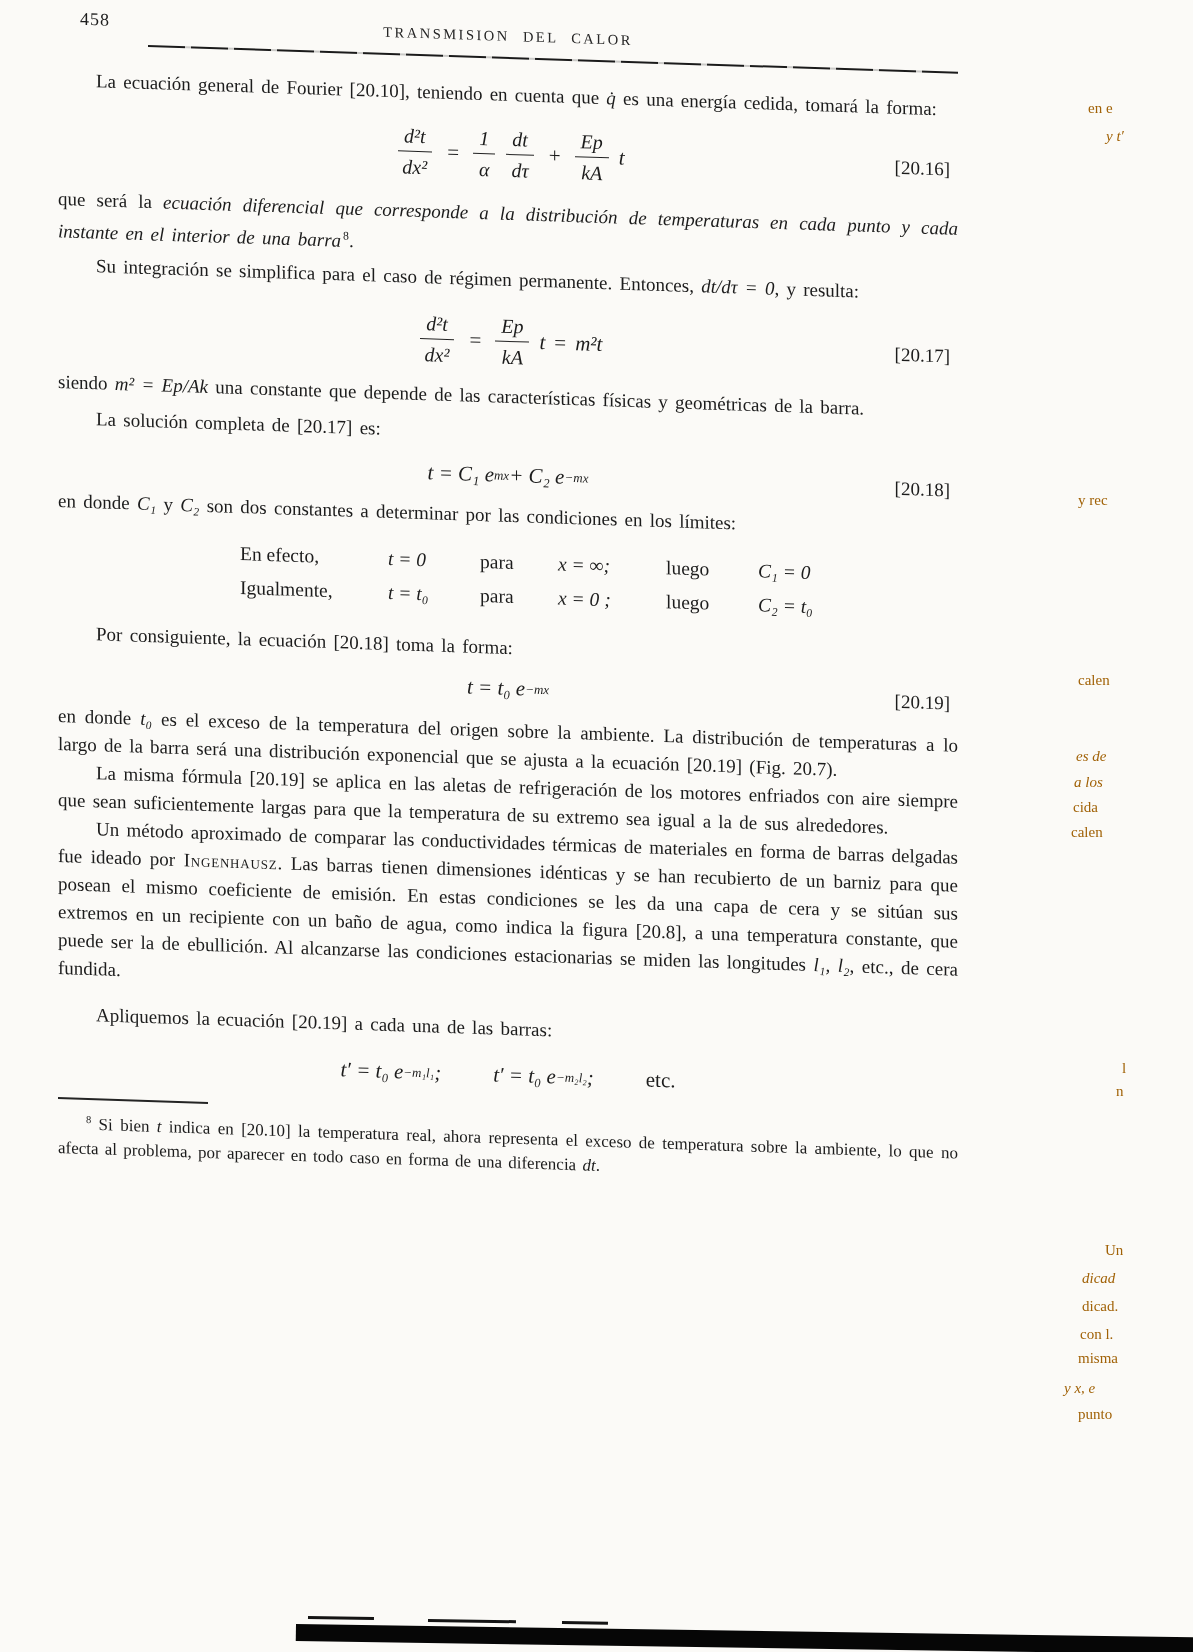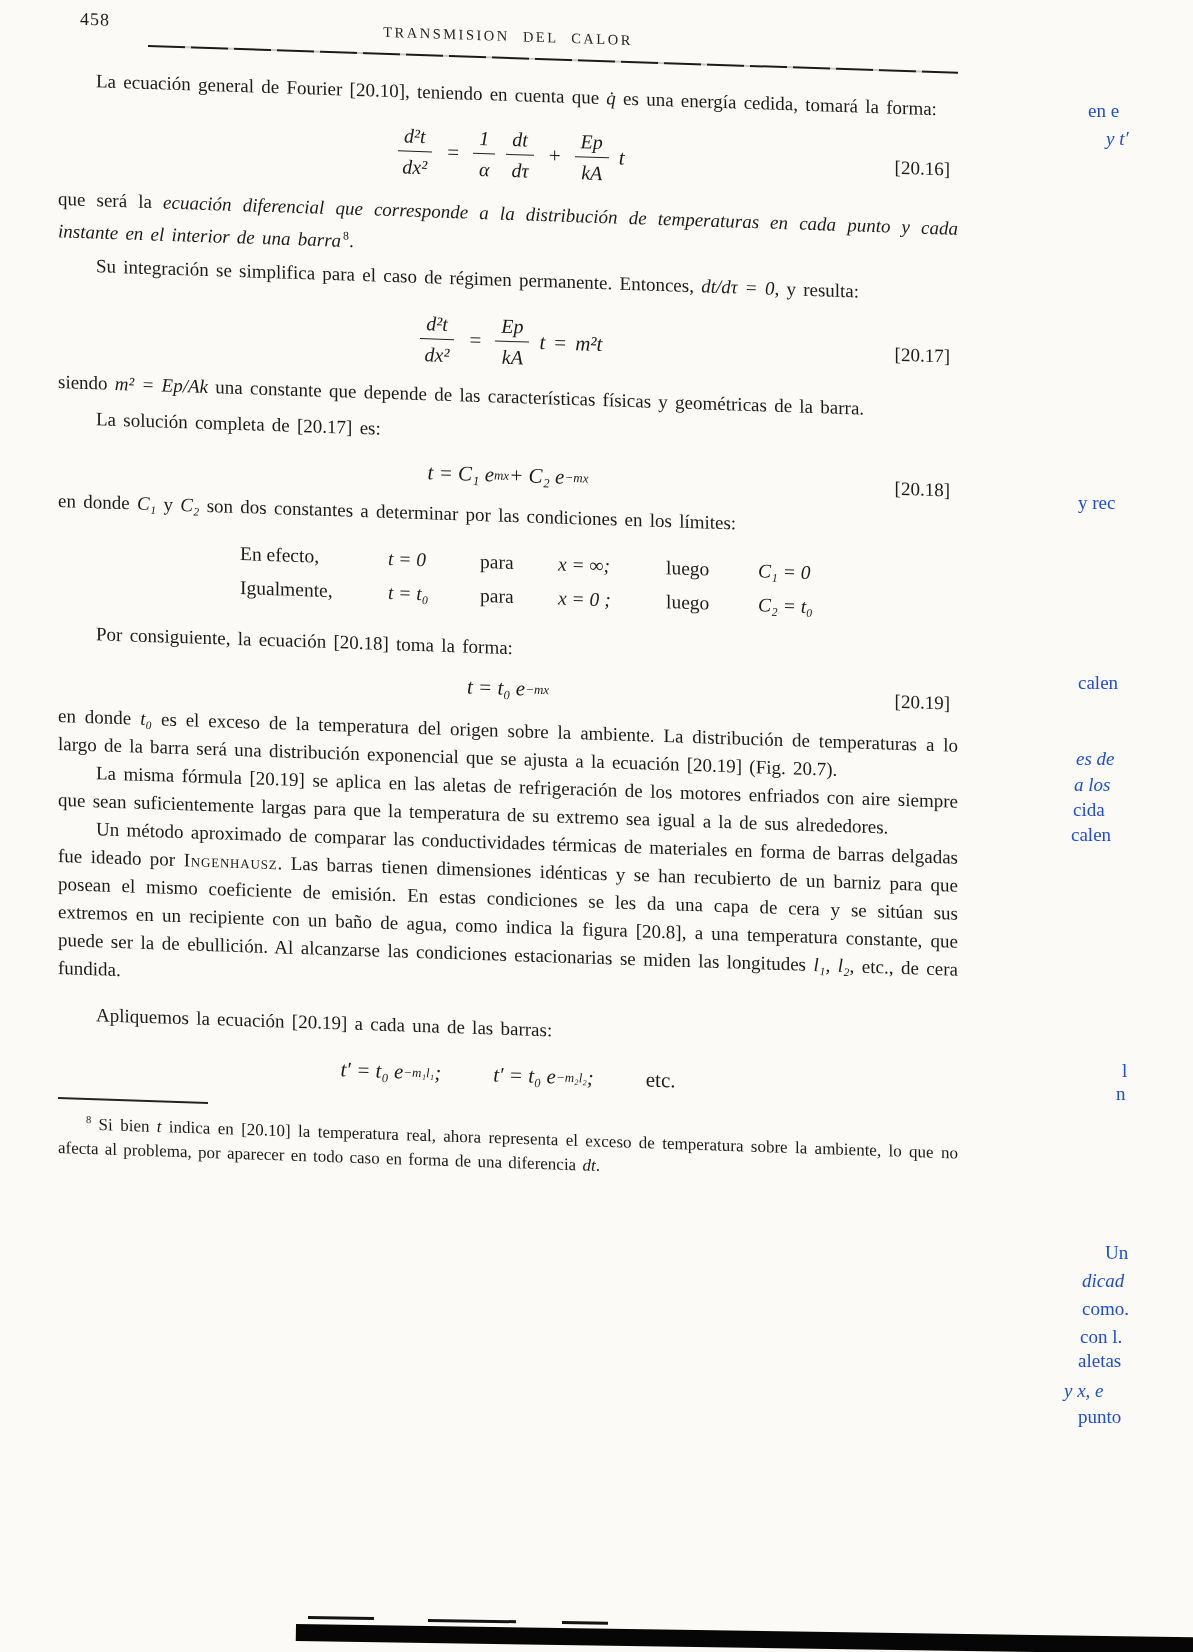--- a/index.html
+++ b/index.html
@@ -47,21 +47,21 @@
   .mt18{margin-top:18px}.mt20{margin-top:20px}.mt22{margin-top:22px}
 
   .cond-table { margin-left:182px; margin-top:16px; font-size:19.5px; line-height:34px; }
   .cond-row { display:grid; grid-template-columns:148px 92px 78px 108px 92px auto; }
 
   .eq-gap { display:inline-block; width:52px; }
   .fn-rule { width:150px; height:2px; background:#242424; margin-top:24px; }
   .footnote { font-size:17px; line-height:24.5px; margin-top:8px; text-align:justify; word-spacing:2px; }
   .footnote .indent-sp { padding-left:28px; }
 
-  .fragment { position:absolute; font-size:19px; white-space:nowrap; color:#1d4ed8; }
+  .fragment { position:absolute; font-size:15px; white-space:nowrap; color:#a16207; }
   .fragment.italic { font-style:italic; }
 
   .bottom-bar { position:absolute; left:296px; top:1624px; width:990px; height:17px;
     background:#060606; transform:rotate(0.85deg); transform-origin:0 0; }
   .bar-dash { position:absolute; height:3px; background:#141414; transform:rotate(0.8deg); transform-origin:0 0; }
 </style>
 </head>
 <body>
 
 <div class="page-inner">
@@ -199,23 +199,23 @@
   <div class="fragment" style="left:1078px;top:492px">y rec</div>
   <div class="fragment" style="left:1078px;top:672px">calen</div>
   <div class="fragment italic" style="left:1076px;top:748px">es de</div>
   <div class="fragment italic" style="left:1074px;top:774px">a los</div>
   <div class="fragment" style="left:1073px;top:799px">cida</div>
   <div class="fragment" style="left:1071px;top:824px">calen</div>
   <div class="fragment" style="left:1122px;top:1060px">l</div>
   <div class="fragment" style="left:1116px;top:1083px">n</div>
   <div class="fragment" style="left:1105px;top:1242px">Un</div>
   <div class="fragment italic" style="left:1082px;top:1270px">dicad</div>
-  <div class="fragment" style="left:1082px;top:1298px">como.</div>
+  <div class="fragment" style="left:1082px;top:1298px">dicad.</div>
   <div class="fragment" style="left:1080px;top:1326px">con l.</div>
-  <div class="fragment" style="left:1078px;top:1350px">aletas</div>
+  <div class="fragment" style="left:1078px;top:1350px">misma</div>
   <div class="fragment italic" style="left:1064px;top:1380px">y x, e</div>
   <div class="fragment" style="left:1078px;top:1406px">punto</div>
 </div>
 
 <div>
   <div class="bar-dash" style="left:308px;top:1616px;width:66px"></div>
   <div class="bar-dash" style="left:428px;top:1619px;width:88px"></div>
   <div class="bar-dash" style="left:562px;top:1621px;width:46px"></div>
   <div class="bottom-bar"></div>
 </div>

